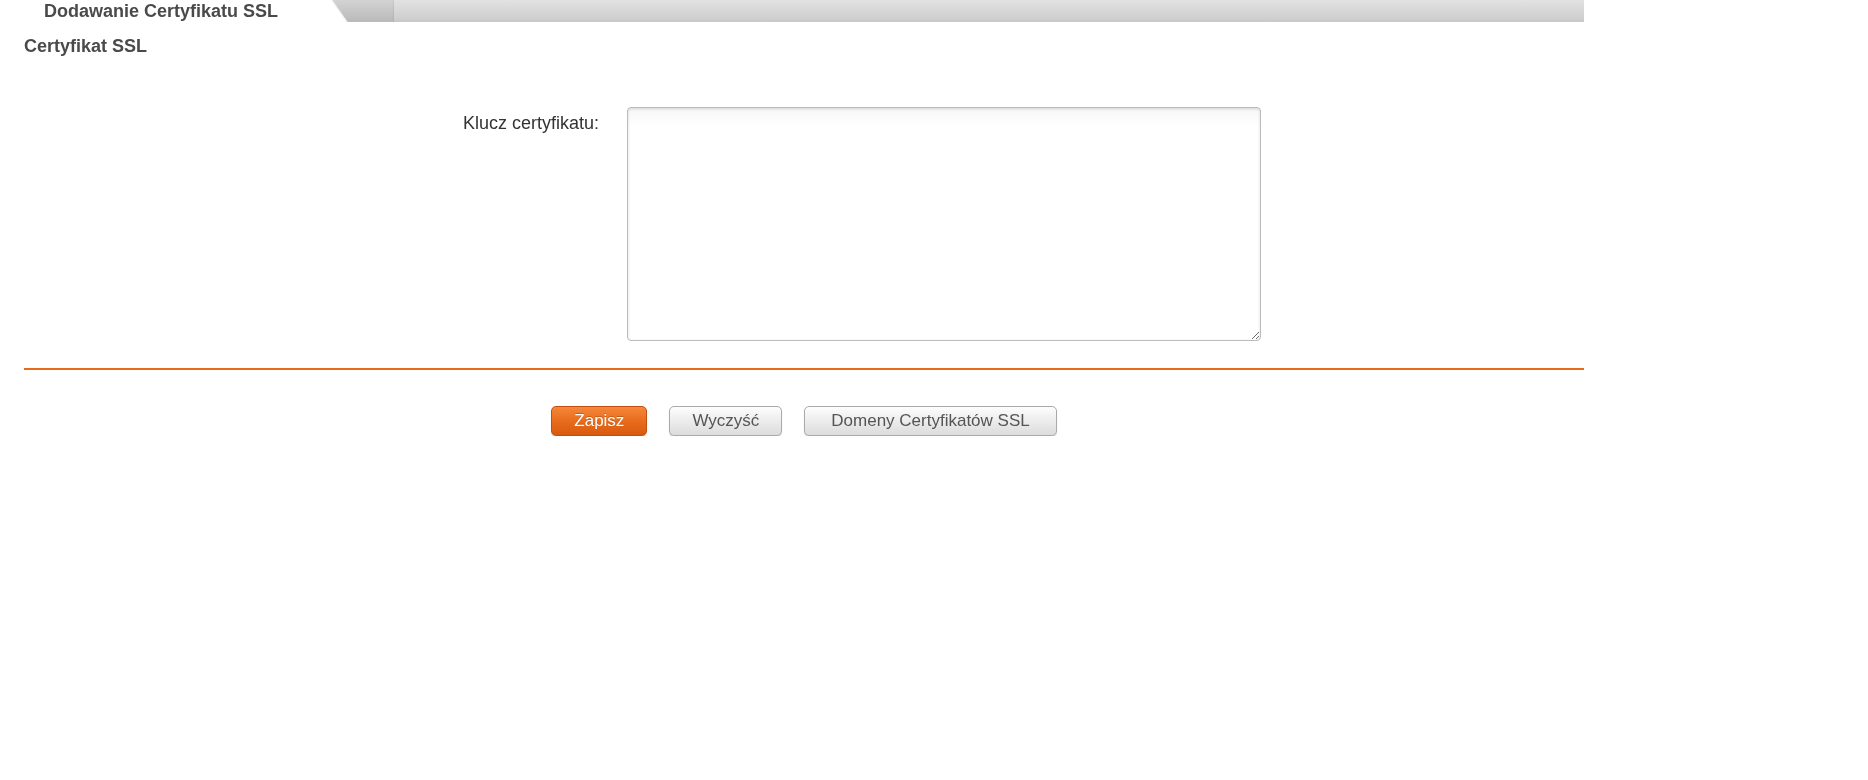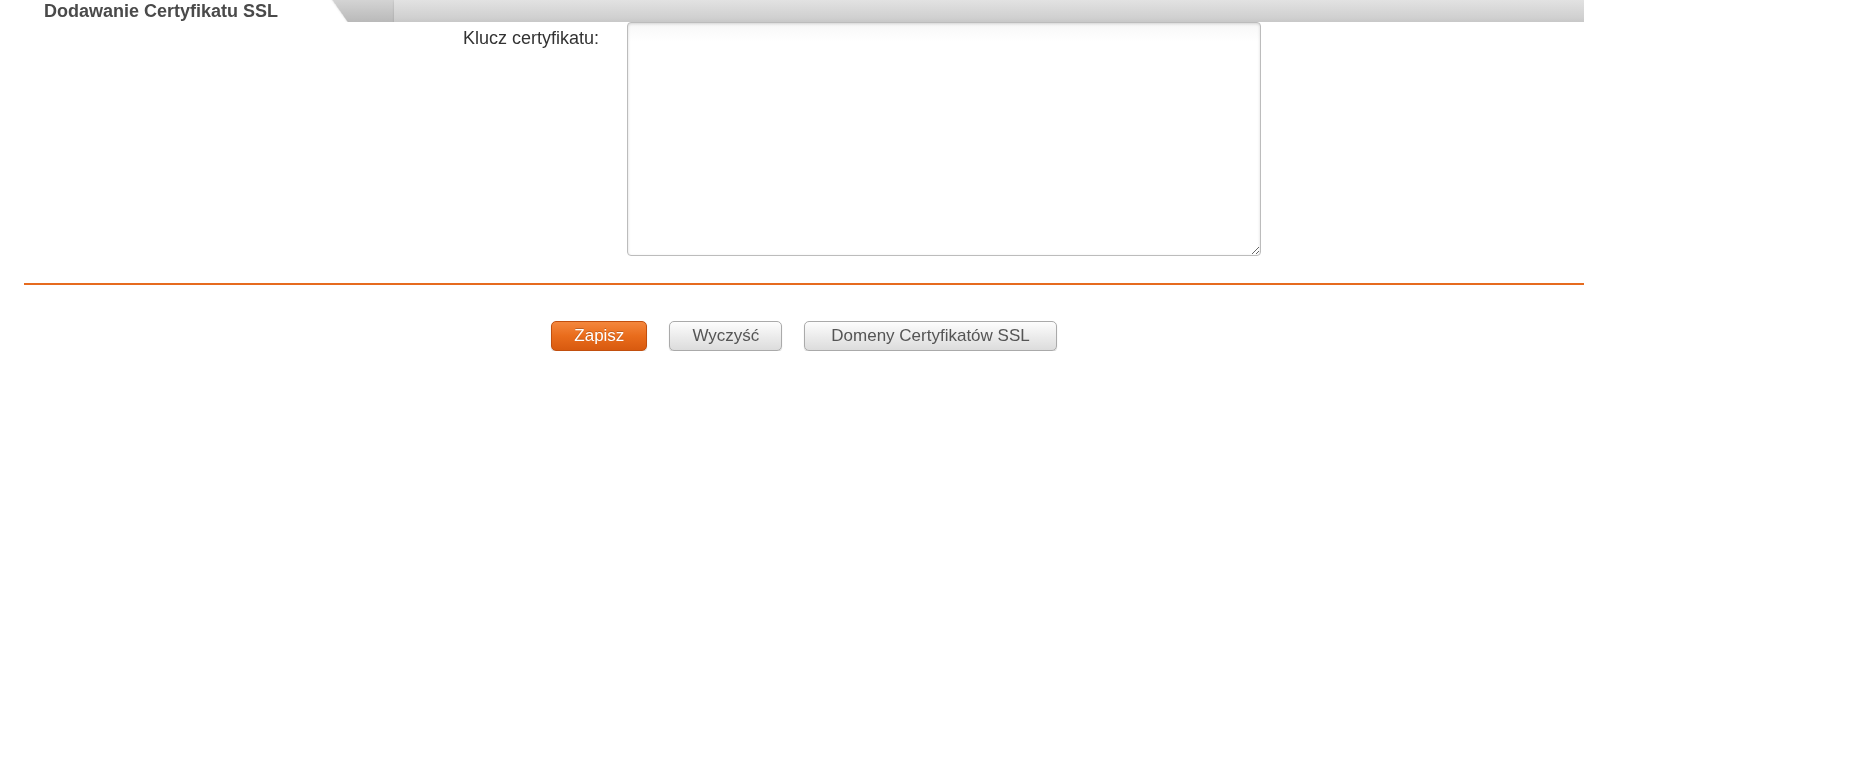--- a/index.html
+++ b/index.html
@@ -207,20 +207,21 @@
 <div class="page">
 
   <div class="tab-wrap">
     <div class="tab-slope"></div>
     <div class="tab">
       <span>Dodawanie Certyfikatu SSL</span>
     </div>
   </div>
 
 
+  <div class="section-title">Certyfikat SSL</div>
 
 
   <div class="form-row">
     <div class="form-label">Klucz certyfikatu:</div>
     <div class="form-control">
       <textarea style=""></textarea>
     </div>
   </div>
 
   <hr class="hr-orange">

